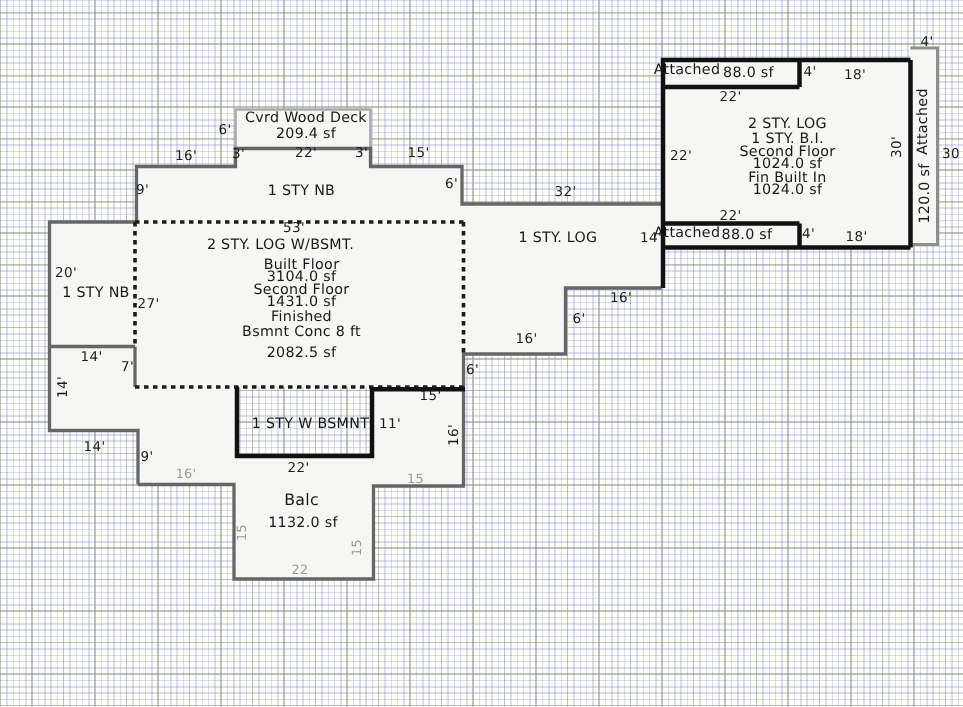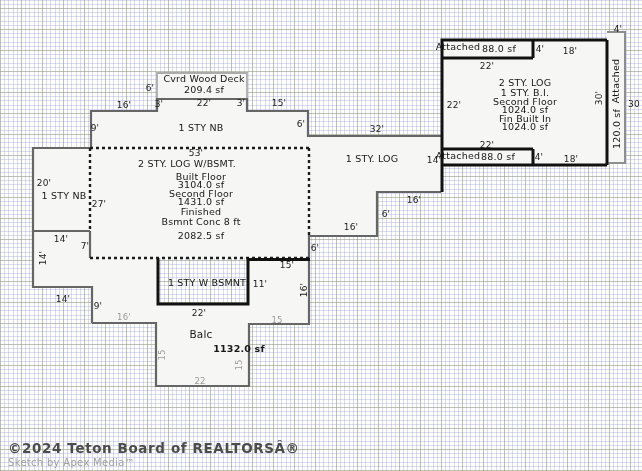--- a/index.html
+++ b/index.html
@@ -19,21 +19,21 @@
   .lbl{
     position:absolute;
     transform:translate(-50%,-50%);
     font-size:9px;line-height:1;color:#1c1c1c;
     white-space:nowrap;letter-spacing:0.2px;
   }
   .rot{transform:translate(-50%,-50%) rotate(-90deg);}
   .gray{color:#9b9b9b;font-size:8.5px;}
   .area{font-size:9.5px;color:#181818;}
   .balc-name{font-size:10.5px;}
-  .bold{font-weight:bold;margin-left:37px;}
+  .bold{font-weight:normal;}
   .copy{
     transform:none;left:8px;top:442px;
     font-size:13.5px;font-weight:700;letter-spacing:0.6px;color:#4c4c4c;
   }
   .credit{
     transform:none;left:8px;top:458px;
     font-size:10px;font-weight:400;letter-spacing:0.3px;color:#a0a0a0;
   }
 </style>
 </head>
@@ -148,16 +148,14 @@
   <span class="lbl" style="left:85px;top:246px">7'</span>
   <span class="lbl" style="left:63px;top:299px">14'</span>
   <span class="lbl" style="left:98px;top:306px">9'</span>
 
   <span class="lbl gray" style="left:124px;top:317px">16'</span>
   <span class="lbl gray" style="left:277px;top:320px">15</span>
   <span class="lbl gray rot" style="left:162px;top:355px">15</span>
   <span class="lbl gray rot" style="left:239px;top:365px">15</span>
   <span class="lbl gray" style="left:200px;top:381px">22</span>
 
-  <span class="lbl copy">©2024 Teton Board of REALTORSÂ®</span>
-  <span class="lbl credit">Sketch by Apex Media™</span>
 
 </div>
 
 </body></html>

